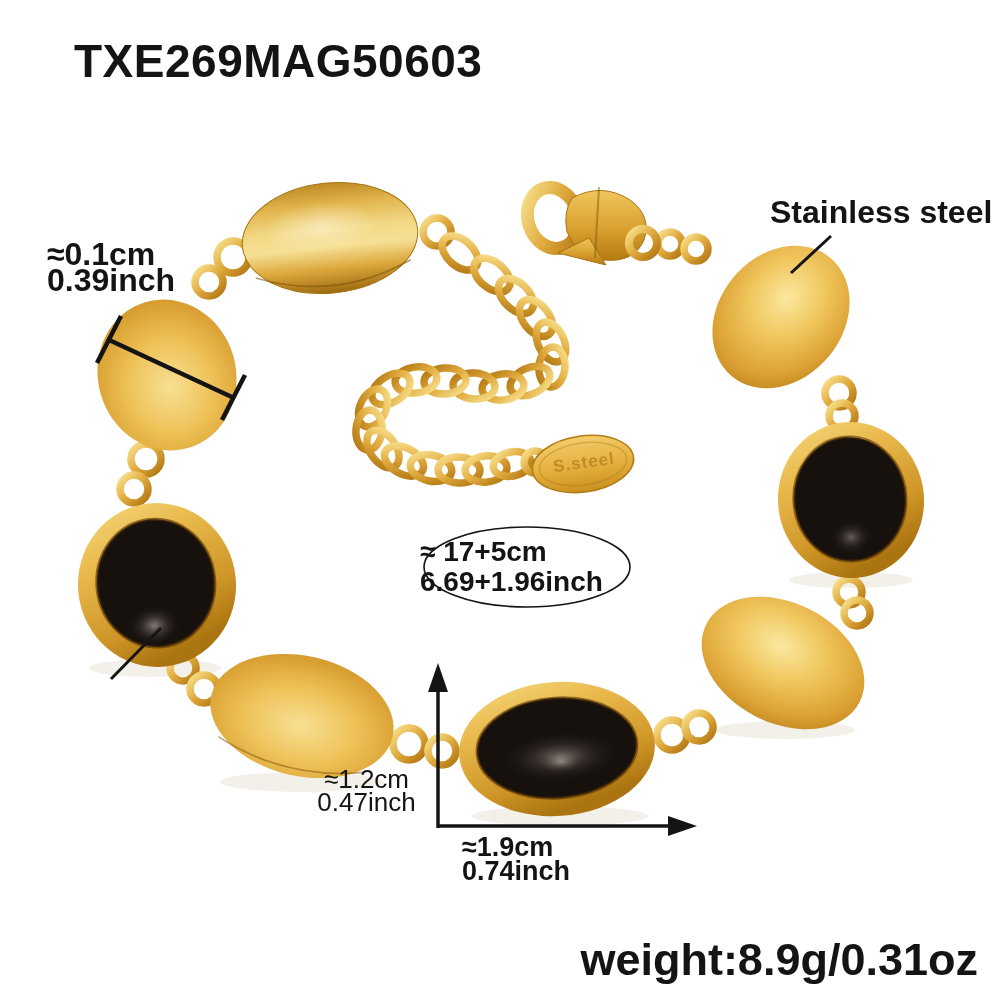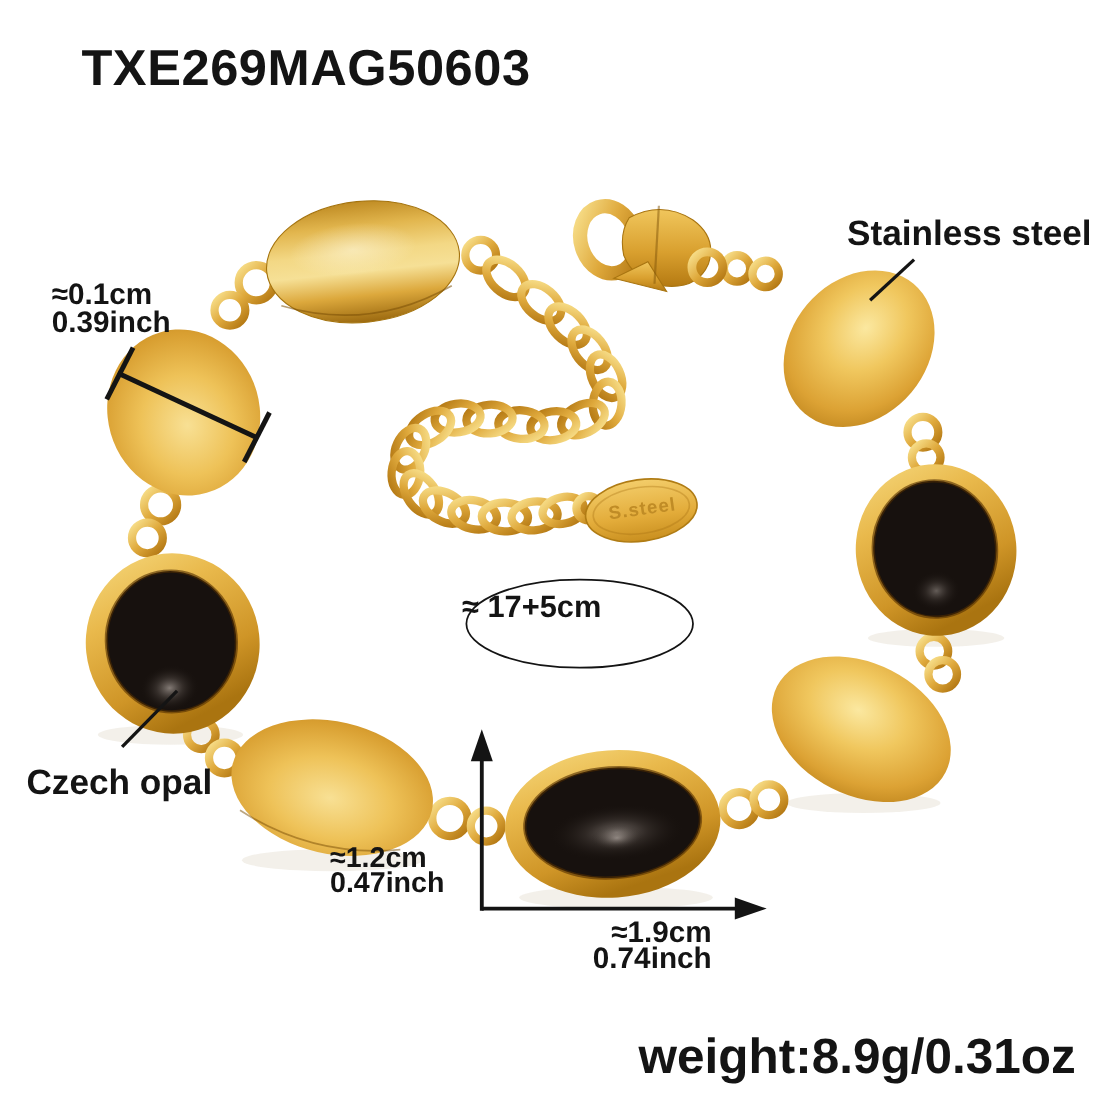--- a/index.html
+++ b/index.html
@@ -5,25 +5,25 @@
   html,body{margin:0;padding:0;background:#fff;}
   .stage{
     position:relative;width:1000px;height:1000px;background:#ffffff;
     font-family:"Liberation Sans", sans-serif;overflow:hidden;
   }
   .stage svg{position:absolute;left:0;top:0;}
   .lbl{position:absolute;color:#141414;white-space:nowrap;}
   .lbl span{display:block;}
   #title{left:74px;top:34px;font-size:46px;font-weight:700;letter-spacing:0.5px;}
   #stainless{left:770px;top:194px;font-size:32px;font-weight:700;}
-  #dim-left{left:47px;top:254px;font-size:27px;font-weight:700;line-height:26px;}
+  #dim-left{left:47px;top:241px;font-size:32px;font-weight:700;line-height:26px;}
   #length-label{left:420px;top:537px;width:215px;font-size:28px;font-weight:700;line-height:30px;}
   #czech{left:24px;top:693px;font-size:32px;font-weight:700;}
-  #vlabel{left:300px;top:768px;width:133px;text-align:left;font-size:26px;font-weight:700;line-height:23px;}
-  #hlabel{left:462px;top:835px;width:185px;text-align:right;font-size:27px;font-weight:700;line-height:24px;}
+  #vlabel{left:300px;top:768px;width:133px;text-align:center;font-size:26px;font-weight:400;line-height:23px;}
+  #hlabel{left:462px;top:835px;width:185px;text-align:left;font-size:27px;font-weight:700;line-height:24px;}
   #weight{right:22px;top:934px;font-size:45px;font-weight:700;margin-left:37px;}
   #tagtext{left:535px;top:453px;width:98px;text-align:center;font-size:17px;font-weight:700;
            color:#c08c26;letter-spacing:1px;transform:rotate(-8deg);}
 </style>
 </head>
 <body>
 
 <div class="stage">
 
   <svg width="1000" height="1000" viewBox="0 0 1000 1000">
@@ -211,25 +211,25 @@
 
   <div class="lbl" id="stainless">Stainless steel</div>
 
   <div class="lbl" id="dim-left">
     <span>≈0.1cm</span>
     <span>0.39inch</span>
   </div>
 
   <div class="lbl" id="length-label">
     <span>≈ 17+5cm</span>
+    <span>6.69+1.96inch</span>
   </div>
 
   <div class="lbl" id="tagtext">S.steel</div>
 
-  <div class="lbl" id="czech">Czech opal</div>
 
   <div class="lbl" id="vlabel">
     <span>≈1.2cm</span>
     <span>0.47inch</span>
   </div>
 
   <div class="lbl" id="hlabel">
     <span>≈1.9cm</span>
     <span>0.74inch</span>
   </div>

